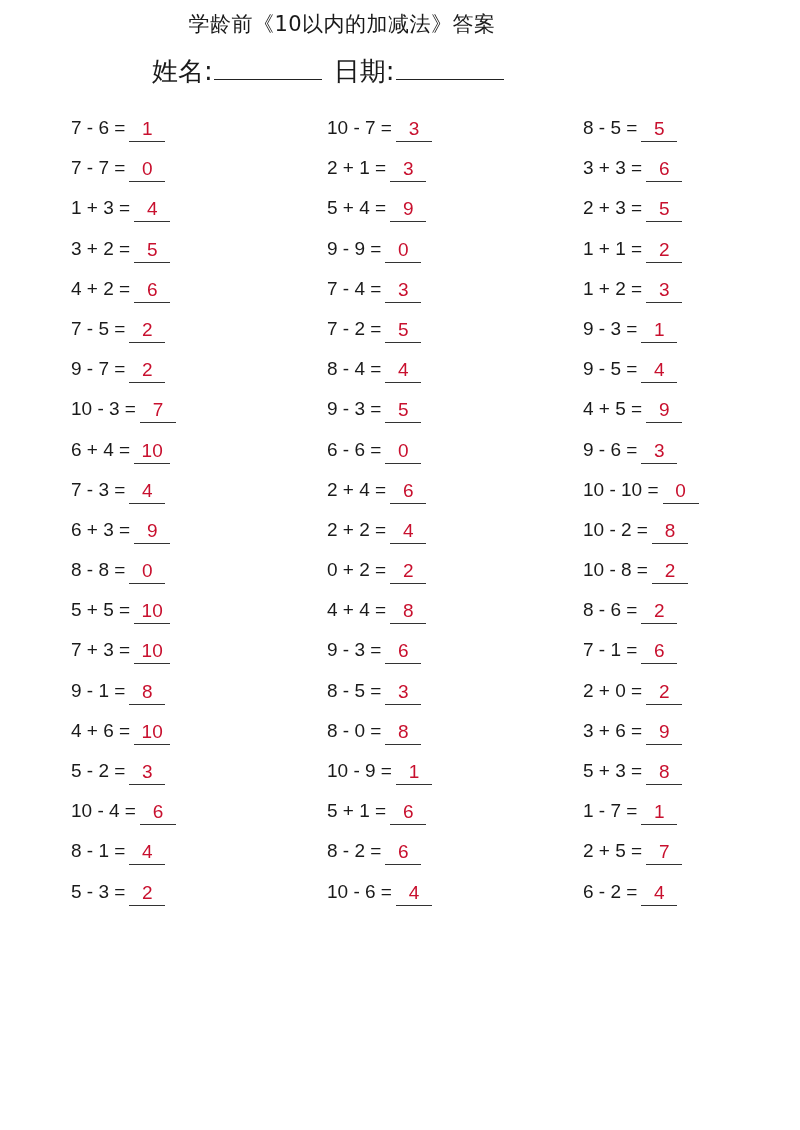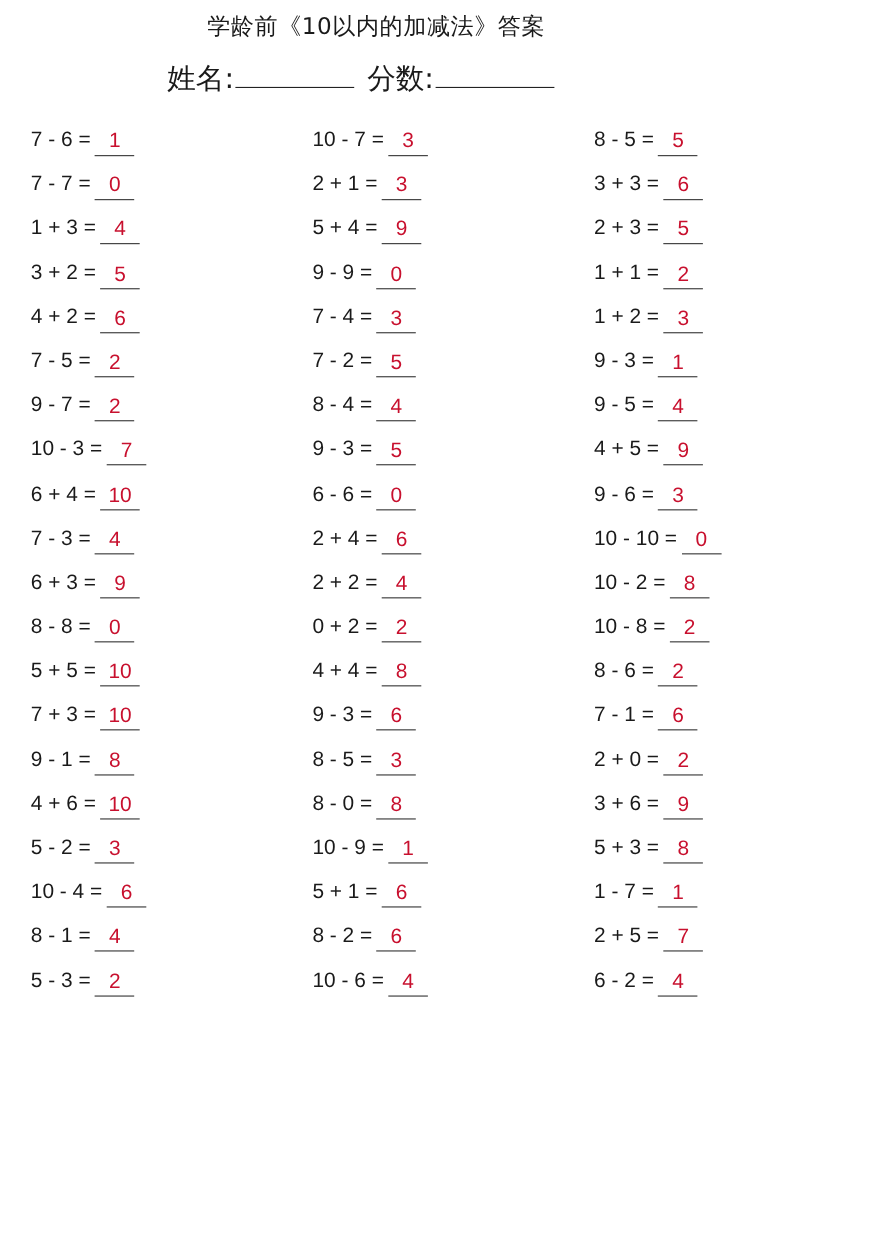--- a/index.html
+++ b/index.html
@@ -6,36 +6,36 @@
   body { width: 800px; height: 1130px; position: relative; overflow: hidden;
          font-family: "Liberation Sans", "DejaVu Sans", sans-serif; color: #1a1a1a; }
   .title { position: absolute; top: 10px; left: 0; width: 684px; text-align: center;
            font-size: 21px; font-family: "DejaVu Sans", sans-serif; letter-spacing: 0.5px; }
   .info { position: absolute; top: 54px; left: 152px; display: flex; font-size: 26px;
           font-family: "DejaVu Sans", sans-serif; }
   .info-field { display: flex; align-items: baseline; margin-right: 12px; }
   .info-line { display: inline-block; width: 108px; border-bottom: 1.5px solid #222; height: 18px; margin-left: 1px; }
   .col { position: absolute; top: 117px; }
   .row { height: 40.2px; display: flex; align-items: flex-start; font-size: 19px; white-space: pre; }
-  .expr { display: inline-block; }
+  .expr { display: inline-block; margin-left: 43px; }
   .ans { display: inline-block; position: relative; width: 36px; text-align: center;
          color: #c8102e; border-bottom: 1.5px solid #333; height: 24px; line-height: 24px; margin-left: 4px; }
 </style>
 </head>
 <body>
 
 <div class="title">学龄前《10以内的加减法》答案</div>
 
 <div class="info">
   <div class="info-field">
     <span>姓名:</span>
     <span class="info-line"></span>
   </div>
   <div class="info-field">
-    <span>分数:</span>
+    <span>日期:</span>
     <span class="info-line"></span>
   </div>
 </div>
 
 <div class="col" style="left:28px">
     <div class="row"><span class="expr">7 - 6 =</span><span class="ans">1</span></div>
     <div class="row"><span class="expr">7 - 7 =</span><span class="ans">0</span></div>
     <div class="row"><span class="expr">1 + 3 =</span><span class="ans">4</span></div>
     <div class="row"><span class="expr">3 + 2 =</span><span class="ans">5</span></div>
     <div class="row"><span class="expr">4 + 2 =</span><span class="ans">6</span></div>

